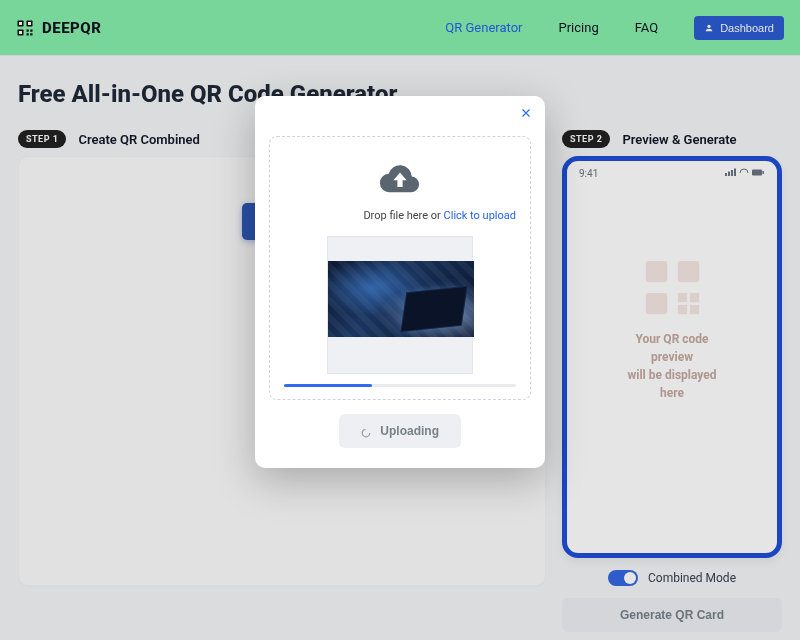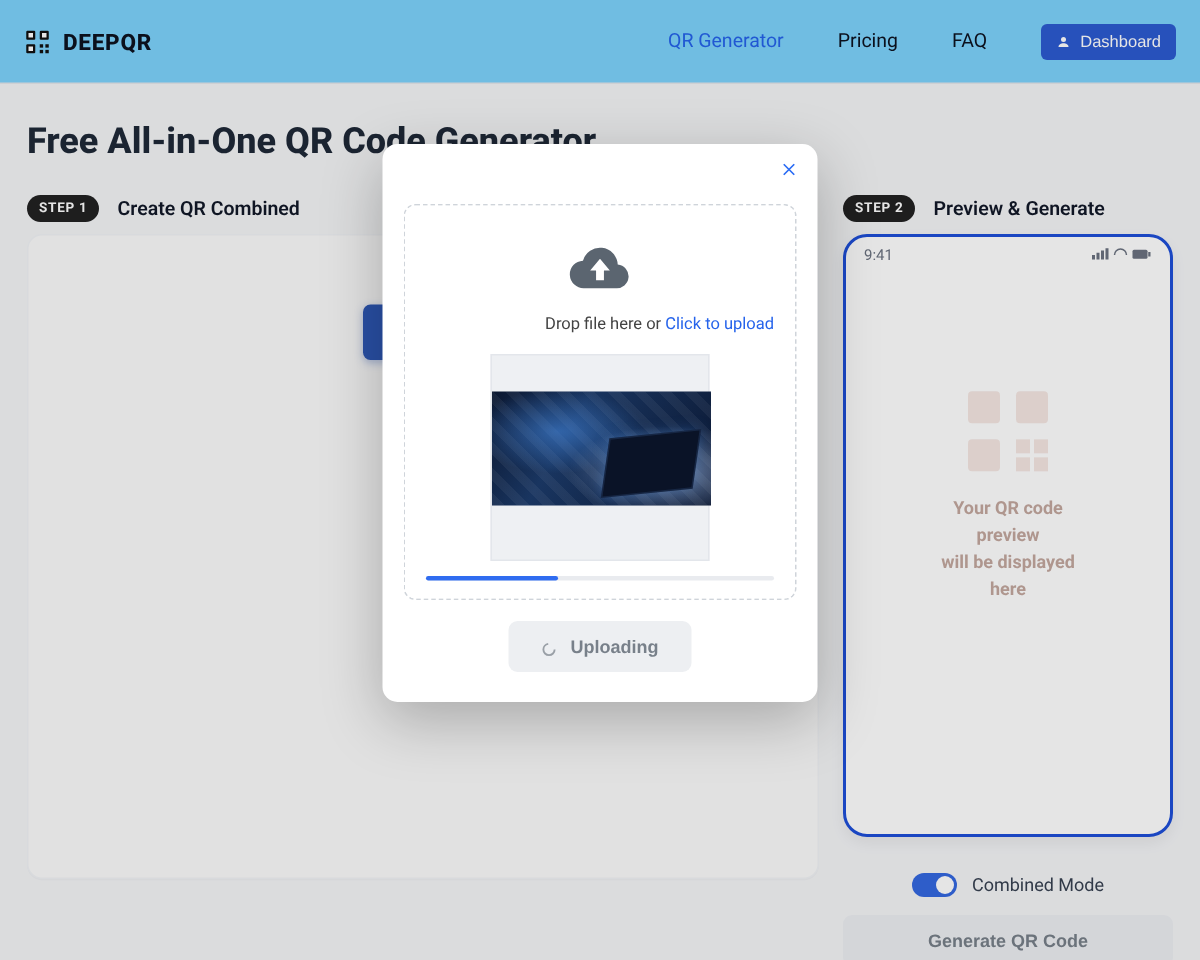--- a/index.html
+++ b/index.html
@@ -3,21 +3,21 @@
 <meta charset="utf-8">
 <style>
   * { box-sizing: border-box; margin: 0; padding: 0; }
   html, body { width: 800px; height: 640px; overflow: hidden; font-family: -apple-system, BlinkMacSystemFont, "Segoe UI", Roboto, Arial, sans-serif; }
   body { position: relative; }
 
   .backdrop { position: absolute; inset: 0; background: #f4f5f7; }
   .overlay { position: absolute; inset: 0; background: rgba(0,0,0,0.10); }
 
   
-  .header { display: flex; align-items: center; height: 56px; padding: 0 16px; border-bottom: 1px solid #e6e8eb; background: #7dd3fc; }
+  .header { display: flex; align-items: center; height: 56px; padding: 0 16px; border-bottom: 1px solid #e6e8eb; background: #86efac; }
   .brand { display: flex; align-items: center; gap: 8px; font-weight: 800; letter-spacing: 0.5px; color: #0d1220; font-size: 15px; }
   .brand .mark { width: 18px; height: 18px; display: inline-flex; align-items: center; justify-content: center; }
   .nav { margin-left: auto; display: flex; align-items: center; gap: 24px; font-size: 13px; color: #0d1220; }
   .nav a { text-decoration: none; color: #0d1220; margin-left: 12px; }
   .nav a.active { color: #2563eb; }
   .dash-btn { margin-left: 12px; background: #2c5bd1; color: #fff; font-size: 11px; padding: 6px 10px; border-radius: 4px; border: none; display: inline-flex; align-items: center; gap: 6px; }
   .dash-btn .u { width: 10px; height: 10px; display:inline-block; }
 
   
   .content { padding: 24px 18px 16px 18px; }
@@ -27,28 +27,28 @@
 
   .panel { background: #fff; border-radius: 10px; padding: 14px 14px 20px 14px; box-shadow: 0 1px 0 rgba(0,0,0,0.02); border: 1px solid #eceff3; }
   .panel-hd { display: flex; align-items: center; gap: 12px; margin-bottom: 8px; }
   .step-badge { background: #222; color: #fff; font-size: 9px; font-weight: 700; padding: 4px 8px; border-radius: 999px; letter-spacing: 0.5px; }
   .panel-title { font-size: 13px; color: #111827; font-weight: 600; }
 
   .left-body { height: 430px; background: #fbfbfb; border-radius: 10px; display:flex; align-items:flex-start; justify-content:center; padding-top: 46px; border: 1px solid #f1f3f6; }
   .card-btn { background: #2e58b7; color: #fff; border: none; border-radius: 5px; padding: 10px 16px; font-size: 12px; display:flex; align-items:center; gap:8px; box-shadow: 0 2px 6px rgba(46,88,183,0.35); }
 
   
-  .right-body { background: #fff; border-radius: 16px; border: 2px solid #1d4ed8; height: 402px; position: relative; overflow: hidden; box-shadow: 0 4px 10px rgba(0,0,0,0.06); }
+  .right-body { background: #fff; border-radius: 16px; border: 5px solid #1d4ed8; height: 402px; position: relative; overflow: hidden; box-shadow: 0 4px 10px rgba(0,0,0,0.06); }
   .status-bar { display:flex; justify-content:space-between; align-items:center; padding: 6px 12px 2px; font-size:10px; color:#6b7280; }
   .qr-stack { position:absolute; top: 48%; left:50%; transform: translate(-50%,-64%); text-align:center; }
   .qr-ph { width: 64px; height: 64px; margin: 0 auto 10px; opacity: .45; }
   .qr-ph svg rect { fill: #e9ccc3; }
   .qr-ph-text { color:#c3a89f; font-size:12px; font-weight:700; line-height:1.5; }
 
-  .switch-row { display:flex; align-items:center; justify-content:center; gap:10px; margin-top: 24px; font-size:12px; color:#374151; }
+  .switch-row { display:flex; align-items:center; justify-content:center; gap:10px; margin-top: 12px; font-size:12px; color:#374151; }
   .switch { width: 30px; height: 16px; border-radius: 999px; background:#3468e0; position:relative; }
   .switch::after { content:""; position:absolute; right:2px; top:2px; width:12px; height:12px; border-radius:50%; background:#fff; }
 
   .gen-btn { width: 100%; margin-top: 12px; background:#edeff2; color:#78808a; border:none; border-radius:6px; padding: 10px 12px; font-size:12px; font-weight:600; }
 
   
   .modal { position:absolute; top: 96px; left: 50%; transform: translateX(-50%); width: 290px; background:#fff; border-radius: 10px; box-shadow: 0 12px 40px rgba(0,0,0,0.25); padding: 14px 14px 20px; z-index: 5; }
   .modal-close { position:absolute; right: 12px; top: 10px; color:#2b6df5; background:none; border:none; font-size:14px; }
   .dropzone { margin-top: 26px; border: 1.5px dashed #cfd4da; border-radius: 8px; padding: 18px 14px 12px; text-align:right; }
   .cloud { width: 42px; height: 36px; margin: 6px auto 12px; }
@@ -164,21 +164,21 @@
             <div class="qr-ph-text">
               <span>Your QR code preview</span><br>
               <span>will be displayed here</span>
             </div>
           </div>
         </div>
         <div class="switch-row">
           <span class="switch"></span>
           <span>Combined Mode</span>
         </div>
-        <button class="gen-btn">Generate QR Code</button>
+        <button class="gen-btn">Generate QR Card</button>
       </div>
     </div>
   </div>
 </div>
 
 <div class="overlay"></div>
 
 <div class="modal">
   <button class="modal-close">
     <span>

